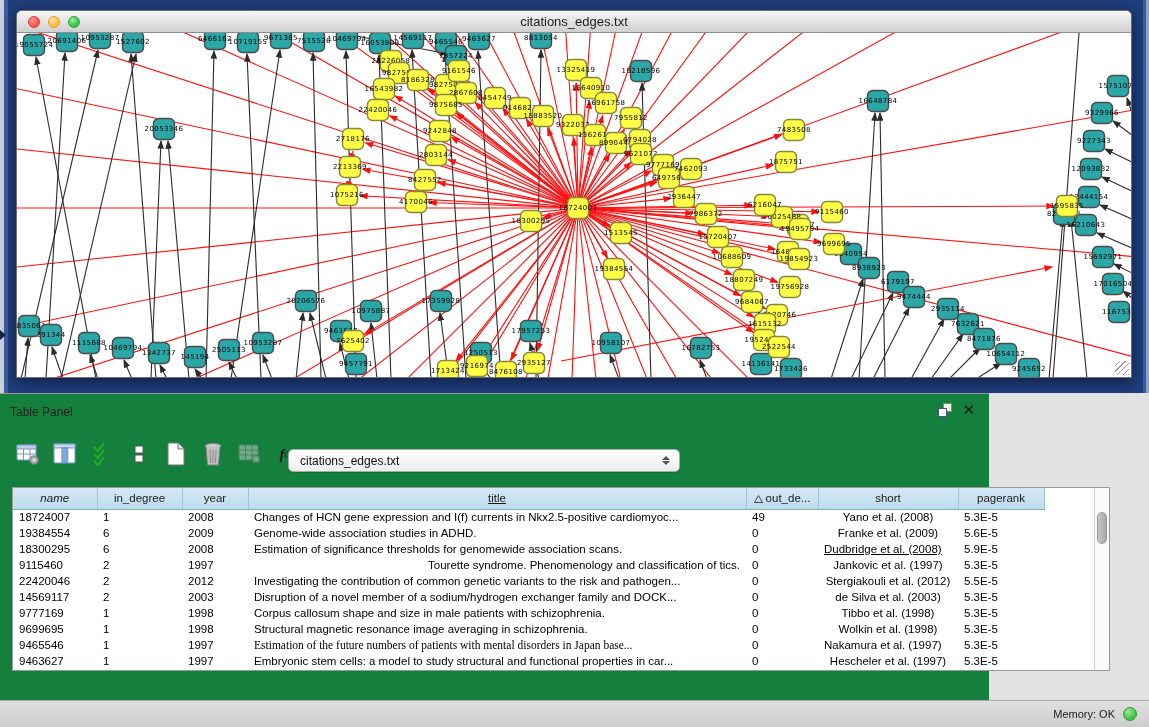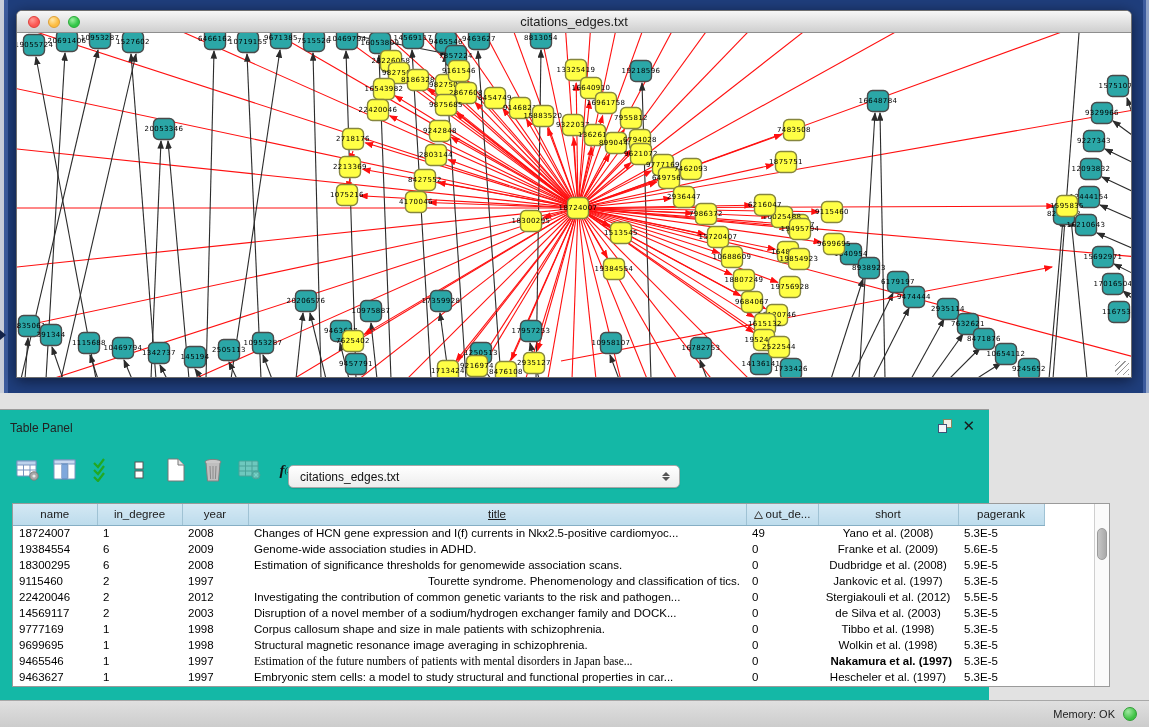--- a/index.html
+++ b/index.html
@@ -33,21 +33,21 @@
   .light.green { background:radial-gradient(circle at 35% 30%, #9BEFA0, #33C748 60%); border:1px solid #27AA35; }
   #net-canvas { position:absolute; left:0; top:22px; width:1114px; height:344px;
     background:#FFF; overflow:hidden; }
   #net-svg text { font-family:"DejaVu Sans",sans-serif; font-size:7px; fill:#000;
     letter-spacing:.4px; }
   #resize-grip { position:absolute; right:2px; bottom:2px; width:14px; height:14px;
     background:repeating-linear-gradient(135deg, transparent 0 3px, #9A9A9A 3px 4px); }
 
   
   #table-panel { position:absolute; left:0; top:393px; width:989px; height:307px;
-    background:#14b8a6; border-top:1px solid #9A9A9A;margin-top:16px; }
+    background:#15803d; border-top:1px solid #9A9A9A; }
   #panel-header { position:relative; height:36px; }
   #panel-header .ptitle { position:absolute; left:10px; top:11px; font-size:12px; color:#222; }
   #panel-header .hicons { position:absolute; right:14px; top:9px; display:flex; gap:10px; align-items:center; }
   #float-icon { position:relative; width:14px; height:14px; }
   #float-icon .b { position:absolute; right:0; top:0; width:9px; height:9px; border:1.5px solid #8A8660; background:#EFEFE6; }
   #float-icon .f { position:absolute; left:0; bottom:0; width:9px; height:9px; border:1.5px solid #3E5378; background:#F4F6FA; }
   #close-icon { font-size:15px; font-weight:bold; color:#1A1A1A; line-height:14px; cursor:default; }
 
   #toolbar { position:absolute; left:0; top:36px; width:100%; height:56px; }
   #toolbar .icons { position:absolute; left:14px; top:10px; display:flex; gap:9px; align-items:center; }
@@ -857,21 +857,21 @@
           <i class="up"></i>
           <i class="dn"></i>
         </span>
     </div>
   </div>
 
   <div id="table-box">
     <table id="grid">
       <thead>
           <tr id="grid-head">
-            <th style="width: 84px;">name</th>
+            <th style="width: 84px; font-style: italic;">name</th>
             <th style="width: 85px;">in_degree</th>
             <th style="width: 66px;">year</th>
             <th style="width: 498px; text-decoration: underline;">title</th>
             <th style="width: 72px;"><svg width="9" height="8" style="vertical-align: middle; margin-right: 3px;">
                 <path d="M4.5 0.5 L8.5 7.5 L0.5 7.5 Z" fill="none" stroke="#444"></path>
               </svg>out_de...</th>
             <th style="width: 140px;">short</th>
             <th style="width: 86px;">pagerank</th>
           </tr>
         </thead>
@@ -893,21 +893,21 @@
             <td style="text-align: left;">0</td>
             <td style="text-align: center;">Franke et al. (2009)</td>
             <td style="text-align: left;">5.6E-5</td>
           </tr>
           <tr>
             <td style="text-align: left;">18300295</td>
             <td style="text-align: left;">6</td>
             <td style="text-align: left;">2008</td>
             <td style="text-align: left;">Estimation of significance thresholds for genomewide association scans.</td>
             <td style="text-align: left;">0</td>
-            <td style="text-align: center;">Dudbridge et al. (2008)</td>
+            <td style="text-align: left; text-decoration: underline;">Dudbridge et al. (2008)</td>
             <td style="text-align: left;">5.9E-5</td>
           </tr>
           <tr>
             <td style="text-align: left;">9115460</td>
             <td style="text-align: left;">2</td>
             <td style="text-align: left;">1997</td>
             <td style="text-align: right;">Tourette syndrome. Phenomenology and classification of tics.</td>
             <td style="text-align: left;">0</td>
             <td style="text-align: center;">Jankovic et al. (1997)</td>
             <td style="text-align: left;">5.3E-5</td>
@@ -947,21 +947,21 @@
             <td style="text-align: left;">0</td>
             <td style="text-align: center;">Wolkin et al. (1998)</td>
             <td style="text-align: left;">5.3E-5</td>
           </tr>
           <tr>
             <td style="text-align: left;">9465546</td>
             <td style="text-align: left;">1</td>
             <td style="text-align: left;">1997</td>
             <td style="text-align: left; font-family: Liberation Serif, serif;">Estimation of the future numbers of patients with mental disorders in Japan base...</td>
             <td style="text-align: left;">0</td>
-            <td style="text-align: right; font-weight: bold;">Nakamura et al. (1997)</td>
+            <td style="text-align: left;">Nakamura et al. (1997)</td>
             <td style="text-align: left;">5.3E-5</td>
           </tr>
           <tr>
             <td style="text-align: left;">9463627</td>
             <td style="text-align: left;">1</td>
             <td style="text-align: left;">1997</td>
             <td style="text-align: left;">Embryonic stem cells: a model to study structural and functional properties in car...</td>
             <td style="text-align: left;">0</td>
             <td style="text-align: center;">Hescheler et al. (1997)</td>
             <td style="text-align: left;">5.3E-5</td>

